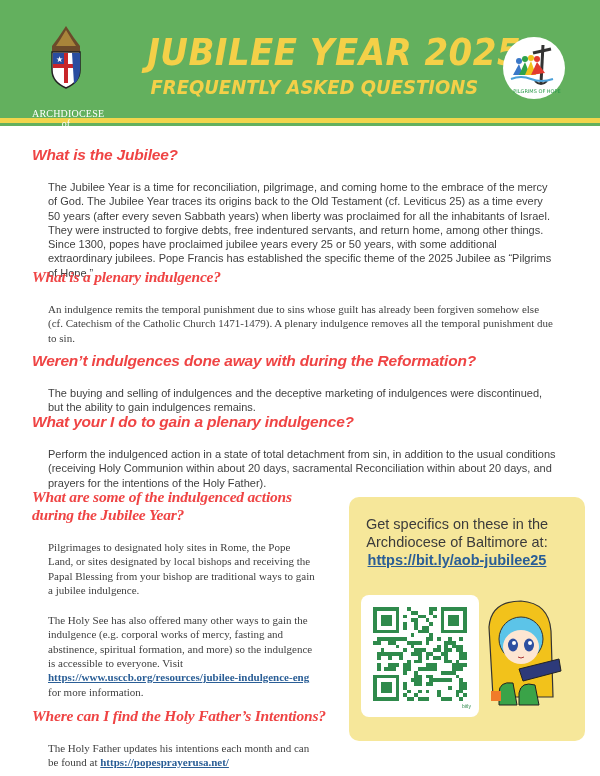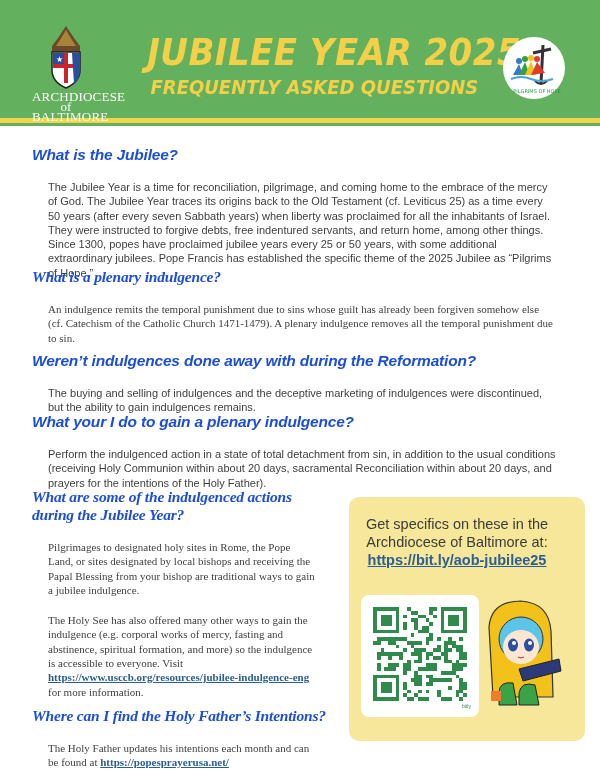--- a/index.html
+++ b/index.html
@@ -3,28 +3,28 @@
 <meta charset="utf-8">
 <style>
   html, body { margin: 0; padding: 0; }
   body { width: 600px; height: 776px; background: #ffffff; position: relative; overflow: hidden;
          font-family: "Liberation Sans", sans-serif; color: #3a3a3a; }
   .header { position: absolute; left: 0; top: 0; width: 600px; height: 118px; background: #63b05e; }
   .stripe-y { position: absolute; left: 0; top: 118px; width: 600px; height: 5px; background: #f2d54c; }
   .stripe-g { position: absolute; left: 0; top: 123px; width: 600px; height: 3px; background: #63b05e; }
   .aob-logo { position: absolute; left: 32px; top: 24px; width: 68px; height: 90px; text-align: center; }
   .aob-logo svg { display: block; margin: 0 auto; }
-  .aob-name { color: #fff; font-family: "Liberation Serif", serif; font-size: 13px; line-height: 10px; letter-spacing: 0.2px; margin-top: 2px; }
+  .aob-name { color: #fff; font-family: "Liberation Serif", serif; font-size: 10px; line-height: 10px; letter-spacing: 0.2px; margin-top: 19px; }
   .title-block { position: absolute; left: 134px; top: 32px; width: 330px; text-align: center; }
   .title-main { font-family: "DejaVu Sans", sans-serif; font-weight: bold; font-style: italic; color: #f4d048;
                 font-size: 37px; line-height: 42px; letter-spacing: 0.5px; transform: scaleX(0.92); white-space: nowrap; }
   .title-sub { font-family: "DejaVu Sans", sans-serif; font-weight: bold; font-style: italic; color: #f4d048;
                font-size: 20px; line-height: 26px; transform: scaleX(0.9); white-space: nowrap; }
   .jubilee-logo { position: absolute; left: 503px; top: 37px; width: 62px; height: 62px; border-radius: 50%; background: #fff; }
-  h2 { margin: 0; font-size: 15.5px; line-height: 18px; font-style: italic; font-weight: bold; color: #1d4ed8; letter-spacing: -0.2px; }
+  h2 { margin: 0; font-size: 15.5px; line-height: 18px; font-style: italic; font-weight: bold; color: #ef4444; letter-spacing: -0.2px; }
   p { margin: 16px; font-size: 11px; line-height: 14.3px; color: #3f3f3f; }
   .sec { position: absolute; left: 32px; width: 540px; }
   .left-col { position: absolute; left: 32px; width: 300px; font-family: Liberation Serif, serif; }
   a { color: #2a5e96; text-decoration: underline; font-weight: bold; }
   .callout { position: absolute; left: 349px; top: 497px; width: 236px; height: 244px; background: #f6e79a; border-radius: 10px; }
   .callout-text { position: absolute; left: 0; top: 18px; width: 216px; text-align: center; font-size: 14.5px; line-height: 18px; color: #3b3b3b; }
   .callout-text a { color: #2a5e96; margin-top: 24px; }
   .qr-box { position: absolute; left: 12px; top: 98px; width: 118px; height: 122px; background: #fff; border-radius: 8px; }
   .qr { position: absolute; left: 12px; top: 12px; }
   .bitly { position: absolute; right: 8px; bottom: 8px; font-size: 5px; color: #2f8a4c; }

